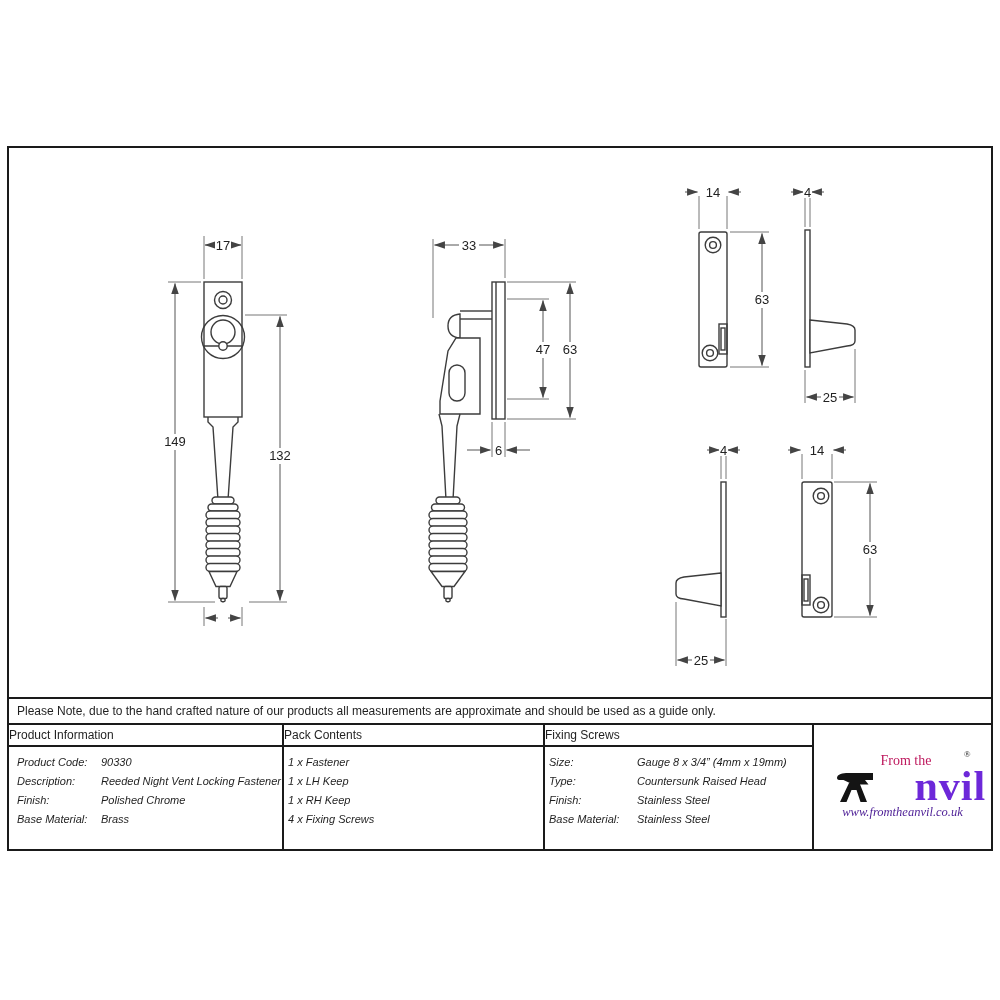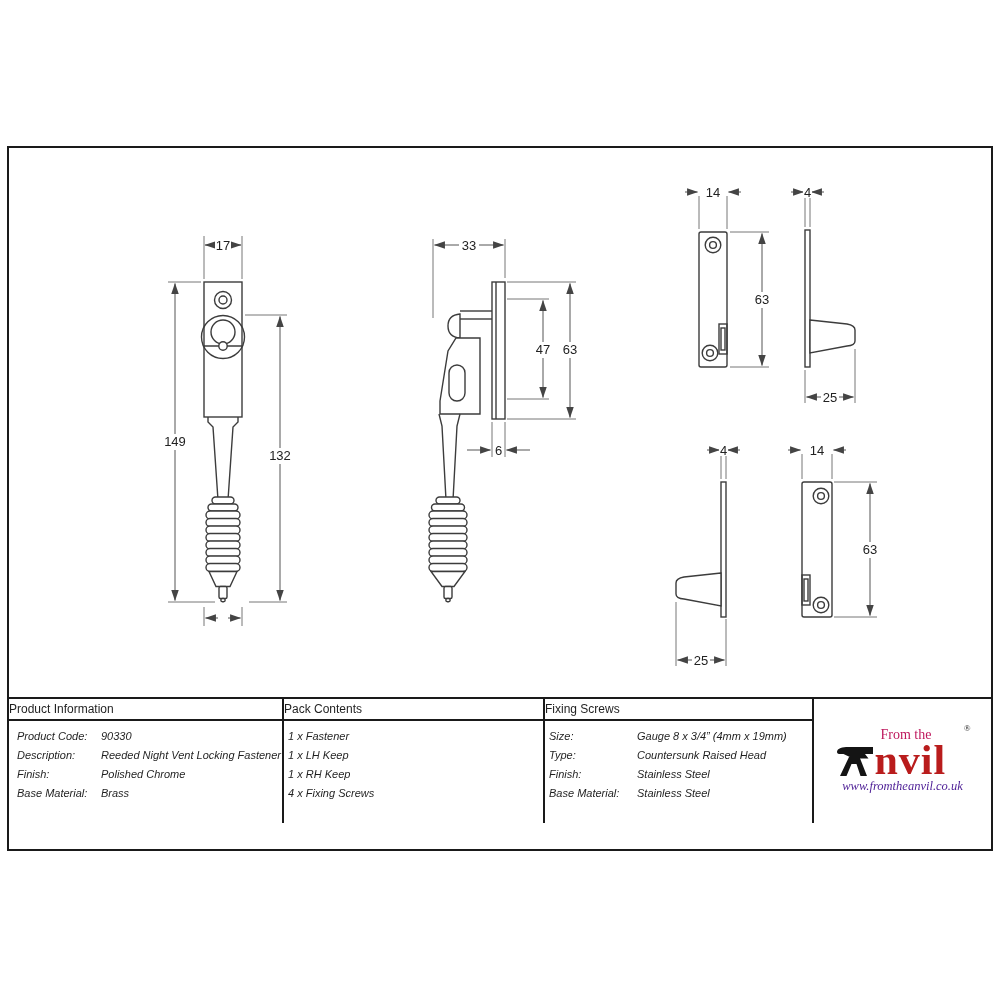--- a/index.html
+++ b/index.html
@@ -31,21 +31,21 @@
   .ext{stroke:#666;stroke-width:0.9;fill:none;}
   svg.drawings text{font-family:"Liberation Sans",sans-serif;font-size:13px;fill:#222;}
   
   .logo{position:relative;width:140px;height:88px;}
   .from-the{position:absolute;left:48px;top:10px;font-family:"Liberation Serif",serif;
     font-size:14px;color:#be185d;white-space:nowrap;}
   .reg{position:absolute;right:2px;top:6px;font-size:9px;font-family:"Liberation Serif",serif;}
   .name-row{position:absolute;left:2px;top:22px;display:flex;align-items:flex-end;height:38px;}
   svg.anvil-a{width:40px;height:34px;flex:none;}
   .name-rest{font-family:"Liberation Serif",serif;font-weight:bold;font-size:42px;
-    line-height:34px;letter-spacing:1px;color:#b91c1c;}
+    line-height:34px;letter-spacing:1px;color:#6d28d9;margin-left:40px;}
   .logo-url{position:absolute;left:0;top:62px;width:140px;text-align:center;
     font-family:"Liberation Serif",serif;font-style:italic;font-size:12.5px;color:#4c1d95;white-space:nowrap;}
 </style>
 </head>
 <body>
 
 <div class="frame">
 
   <div class="drawing-area">
     <svg class="drawings" viewBox="0 0 982 549" preserveAspectRatio="none">
@@ -231,20 +231,23 @@
         <text x="808" y="306.5" text-anchor="middle">14</text>
         <line class="ext" x1="825" y1="334" x2="868" y2="334"></line>
         <line class="ext" x1="825" y1="469" x2="868" y2="469"></line>
         <line class="dim" x1="861" y1="394" x2="861" y2="335.5" marker-end="url(#ah)"></line>
         <line class="dim" x1="861" y1="410" x2="861" y2="467.5" marker-end="url(#ah)"></line>
         <text x="861" y="406" text-anchor="middle">63</text>
       </g>
     </svg>
   </div>
 
+  <div class="note-row">
+    <span>Please Note, due to the hand crafted nature of our products all measurements are approximate and should be used as a guide only.</span>
+  </div>
 
   <div class="spec-tables">
 
     <div class="cell c1">
       <div class="cell-header">Product Information</div>
       <div class="cell-body">
           <div class="kv-row">
             <span class="kv-label">Product Code:</span>
             <span class="kv-value">90330</span>
           </div>

